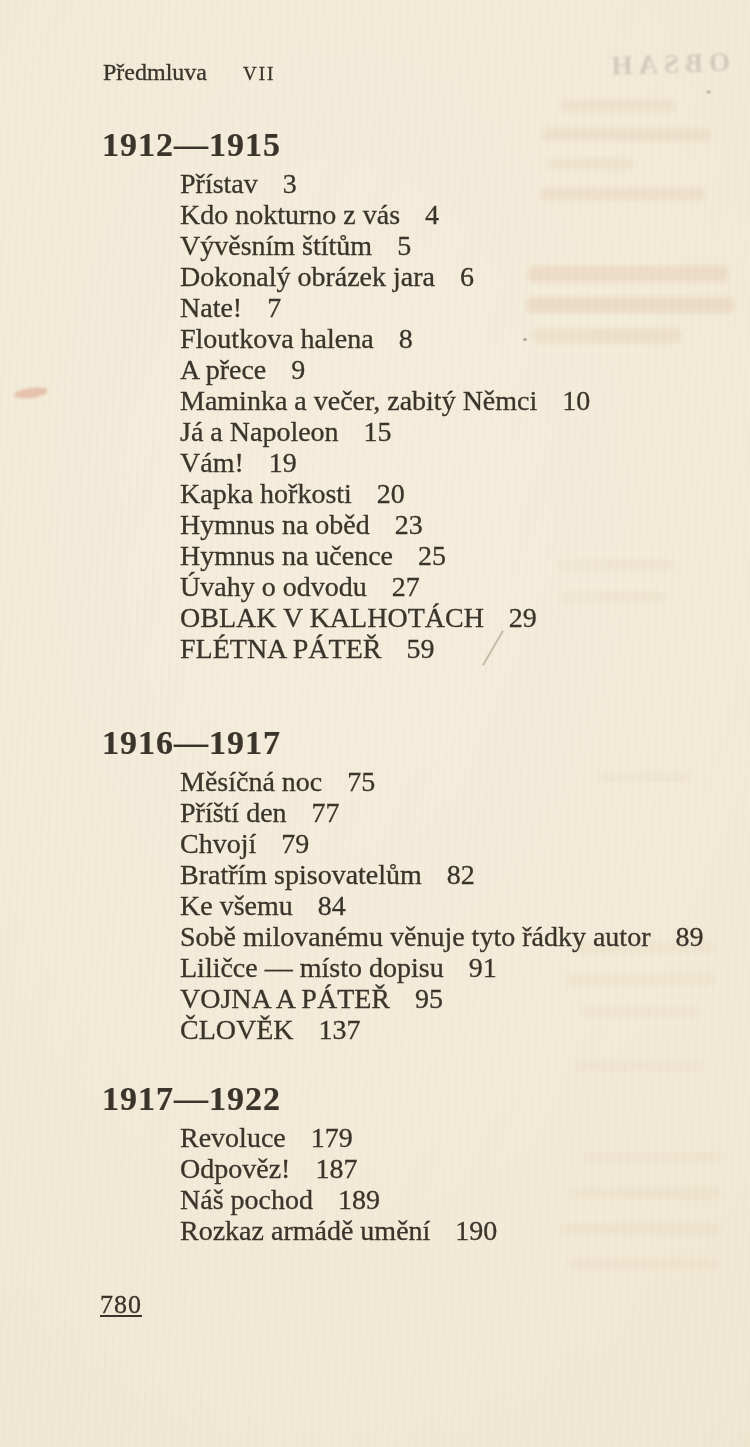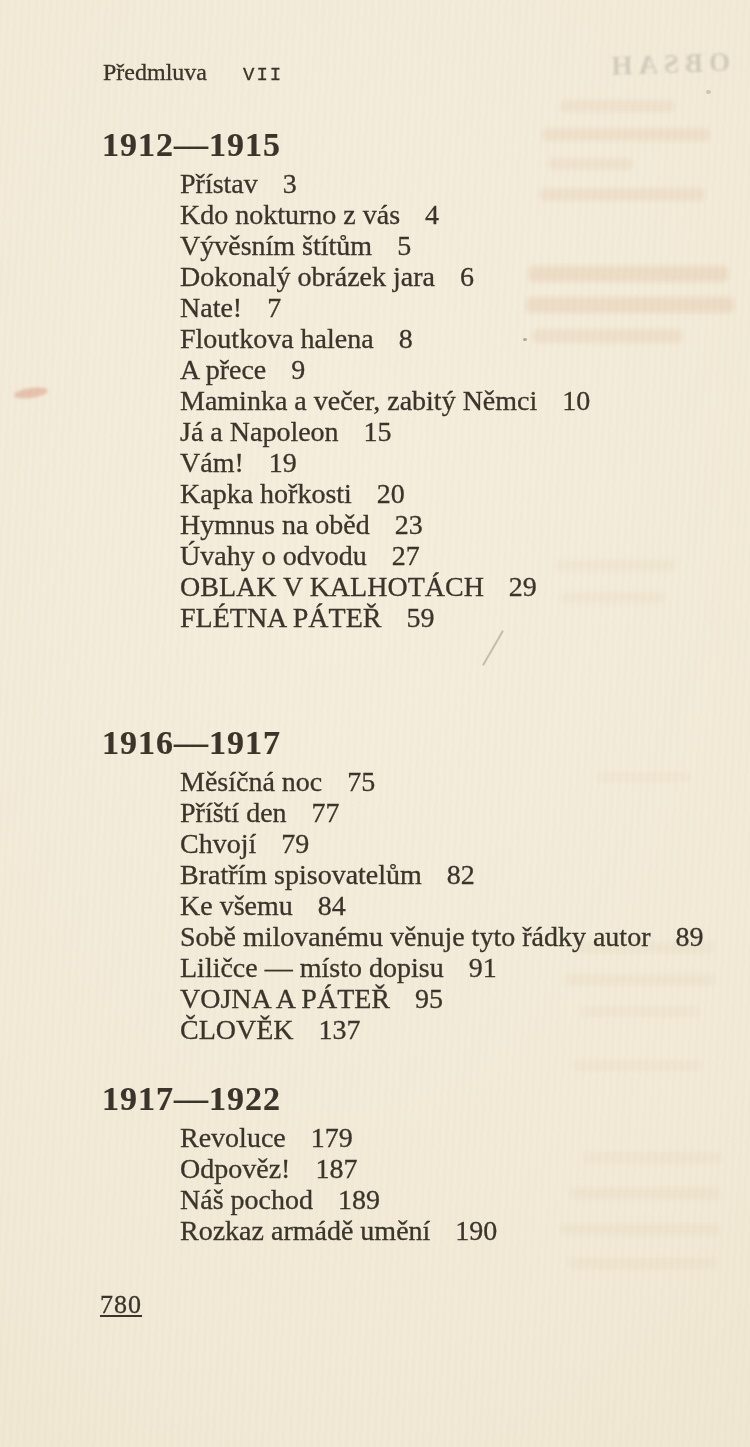--- a/index.html
+++ b/index.html
@@ -10,21 +10,21 @@
   .scan{
     position:relative;width:750px;height:1447px;
     background:
       repeating-linear-gradient(93deg, rgba(120,100,70,0.015) 0 3px, rgba(0,0,0,0) 3px 7px),
       radial-gradient(120% 100% at 45% 35%, #f5eedd 0%, #f2ead7 55%, #eee4cd 100%);
     color:#3a342b;
     -webkit-text-stroke:0.3px #3a342b;
   }
   
   .chapter-line{position:absolute;left:103px;top:58px;font-size:24px;line-height:28px;white-space:nowrap;}
-  .chapter-numeral{font-size:19px;letter-spacing:2px;margin-left:30px;font-family:Liberation Mono, monospace;}
+  .chapter-numeral{font-size:19px;letter-spacing:2px;margin-left:30px;}
   .toc-section{position:absolute;left:102px;}
   .sec-0{top:128px;}
   .sec-1{top:726px;}
   .sec-2{top:1082px;}
   .years{margin:0;font-size:34px;line-height:34px;font-weight:700;letter-spacing:1px;
          -webkit-text-stroke:0.2px #352f27;}
   .toc-list{list-style:none;margin:6px 0 0 0;padding:0 0 0 78px;}
   .toc-item{font-size:28px;line-height:31px;white-space:nowrap;}
   .pg{margin-left:25px;}
   .folio{position:absolute;left:100px;top:1290px;font-size:26px;letter-spacing:1px;text-decoration:underline;}
@@ -105,20 +105,21 @@
       <li class="toc-item"><span class="t">Vývěsním štítům</span><span class="pg">5</span></li>
       <li class="toc-item"><span class="t">Dokonalý obrázek jara</span><span class="pg">6</span></li>
       <li class="toc-item"><span class="t">Nate!</span><span class="pg">7</span></li>
       <li class="toc-item"><span class="t">Floutkova halena</span><span class="pg">8</span></li>
       <li class="toc-item"><span class="t">A přece</span><span class="pg">9</span></li>
       <li class="toc-item"><span class="t">Maminka a večer, zabitý Němci</span><span class="pg">10</span></li>
       <li class="toc-item"><span class="t">Já a Napoleon</span><span class="pg">15</span></li>
       <li class="toc-item"><span class="t">Vám!</span><span class="pg">19</span></li>
       <li class="toc-item"><span class="t">Kapka hořkosti</span><span class="pg">20</span></li>
       <li class="toc-item"><span class="t">Hymnus na oběd</span><span class="pg">23</span></li>
+      <li class="toc-item"><span class="t">Hymnus na učence</span><span class="pg">25</span></li>
       <li class="toc-item"><span class="t">Úvahy o odvodu</span><span class="pg">27</span></li>
       <li class="toc-item"><span class="t">OBLAK V KALHOTÁCH</span><span class="pg">29</span></li>
       <li class="toc-item"><span class="t">FLÉTNA PÁTEŘ</span><span class="pg">59</span></li>
     </ul>
   </section>
 
   <section class="toc-section sec-1">
     <h2 class="years">1916—1917</h2>
     <ul class="toc-list">
       <li class="toc-item"><span class="t">Měsíčná noc</span><span class="pg">75</span></li>

